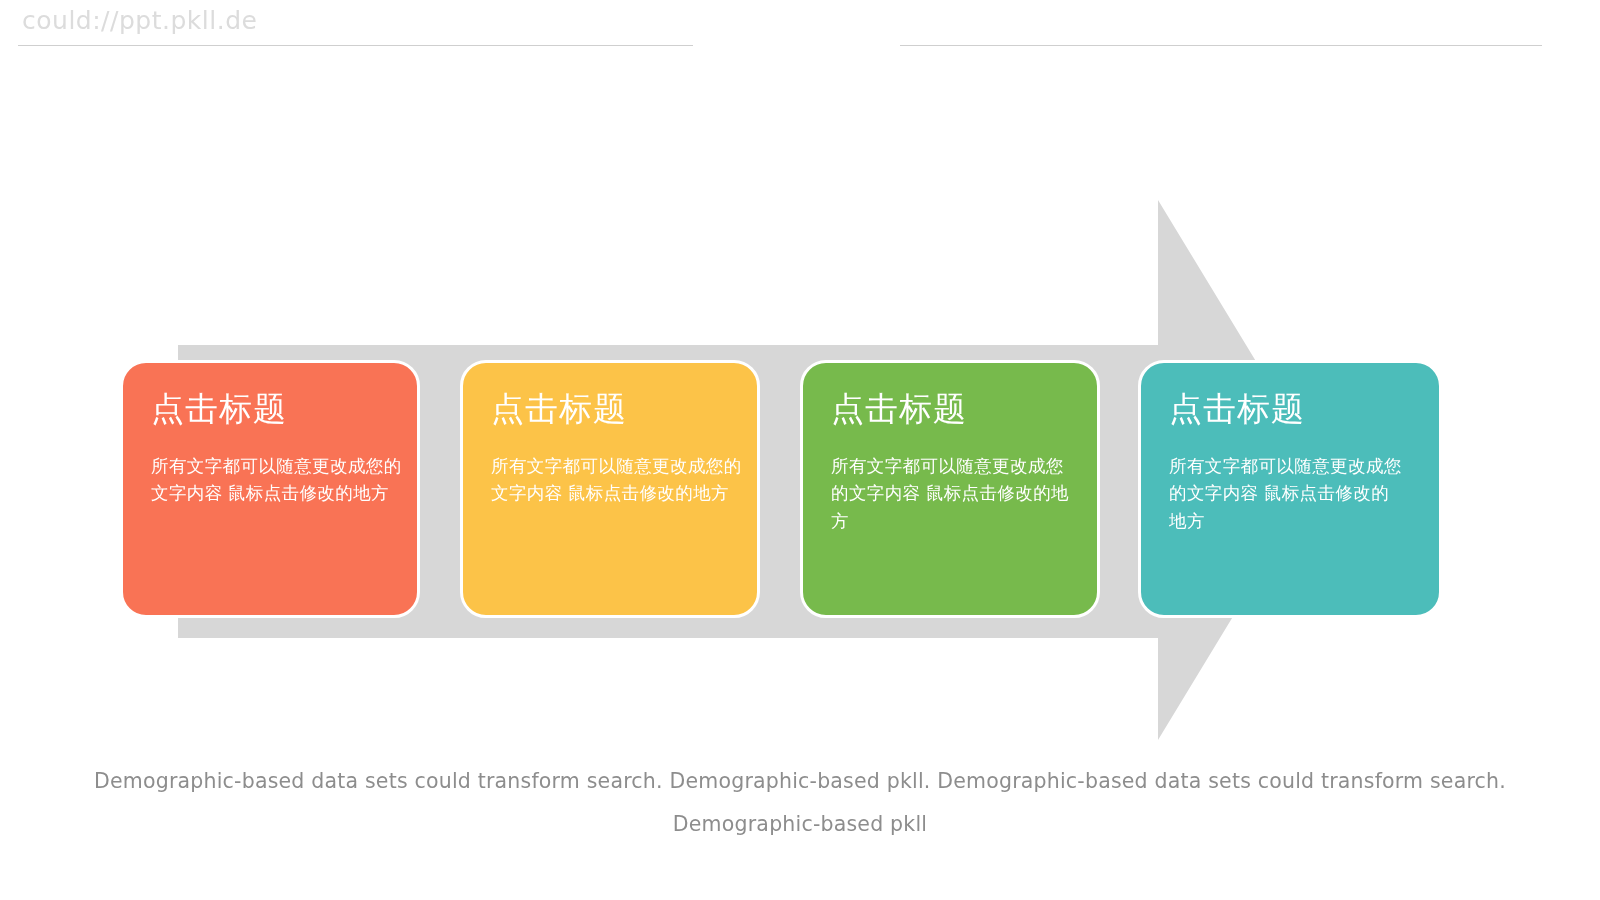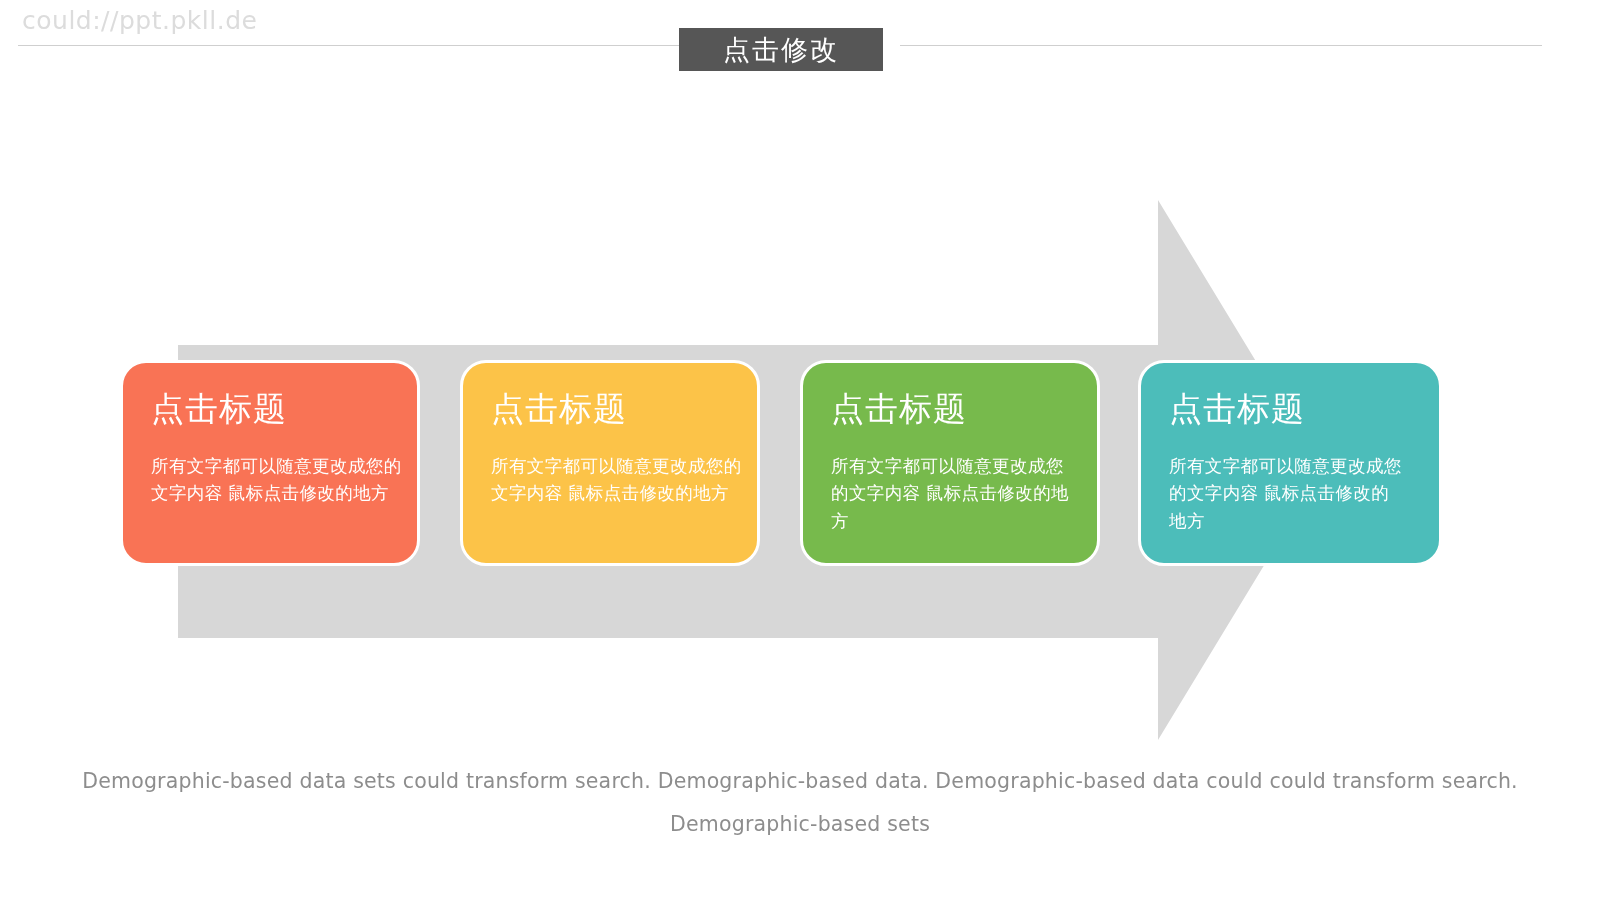--- a/index.html
+++ b/index.html
@@ -43,21 +43,21 @@
     position:absolute; left:0; top:0; width:1600px; height:900px;
     pointer-events:none;
   }
 
   
   .cards {
     position:absolute; left:0; top:0; width:1600px; height:900px;
   }
   .card {
     position:absolute; top:360px;
-    width:300px; height:206px;
+    width:300px; height:258px;
     border-radius:26px;
     border:3px solid #ffffff;
     padding:28px 0 0 28px;
     color:#ffffff;
   }
   .card .card-title {
     font-size:33px; line-height:1.1; letter-spacing:1px;
     font-family:"DejaVu Sans",sans-serif; font-weight:400;
     margin-bottom:26px; white-space:nowrap;
   }
@@ -85,23 +85,20 @@
 </head>
 <body>
 
 <div class="slide">
 
   <div class="watermark">could://ppt.pkll.de</div>
 
   <div class="header-rule left"></div>
   <div class="header-rule right"></div>
 
-  <div class="title-badge">
-    <span>点击修改</span>
-  </div>
 
   <div class="arrow-wrap">
     <svg width="1600" height="900" viewBox="0 0 1600 900" xmlns="http://www.w3.org/2000/svg">
       <path d="M 178 345 L 1158 345 L 1158 200 L 1322 470 L 1158 740 L 1158 638 L 178 638 Z" fill="#D7D7D7"></path>
     </svg>
   </div>
 
   <div class="cards">
 
     <div class="card c1">
@@ -120,17 +117,17 @@
     </div>
 
     <div class="card c4">
       <div class="card-title">点击标题</div>
       <div class="card-body">所有文字都可以随意更改成您的文字内容 鼠标点击修改的地方</div>
     </div>
 
   </div>
 
   <div class="caption">
-    <span>Demographic-based data sets could transform search. Demographic-based data. Demographic-based data could could transform search.</span>
-    <span class="l2">Demographic-based sets</span>
+    <span>Demographic-based data sets could transform search. Demographic-based pkll. Demographic-based data sets could transform search.</span>
+    <span class="l2">Demographic-based pkll</span>
   </div>
 
 </div>
 
 </body></html>

